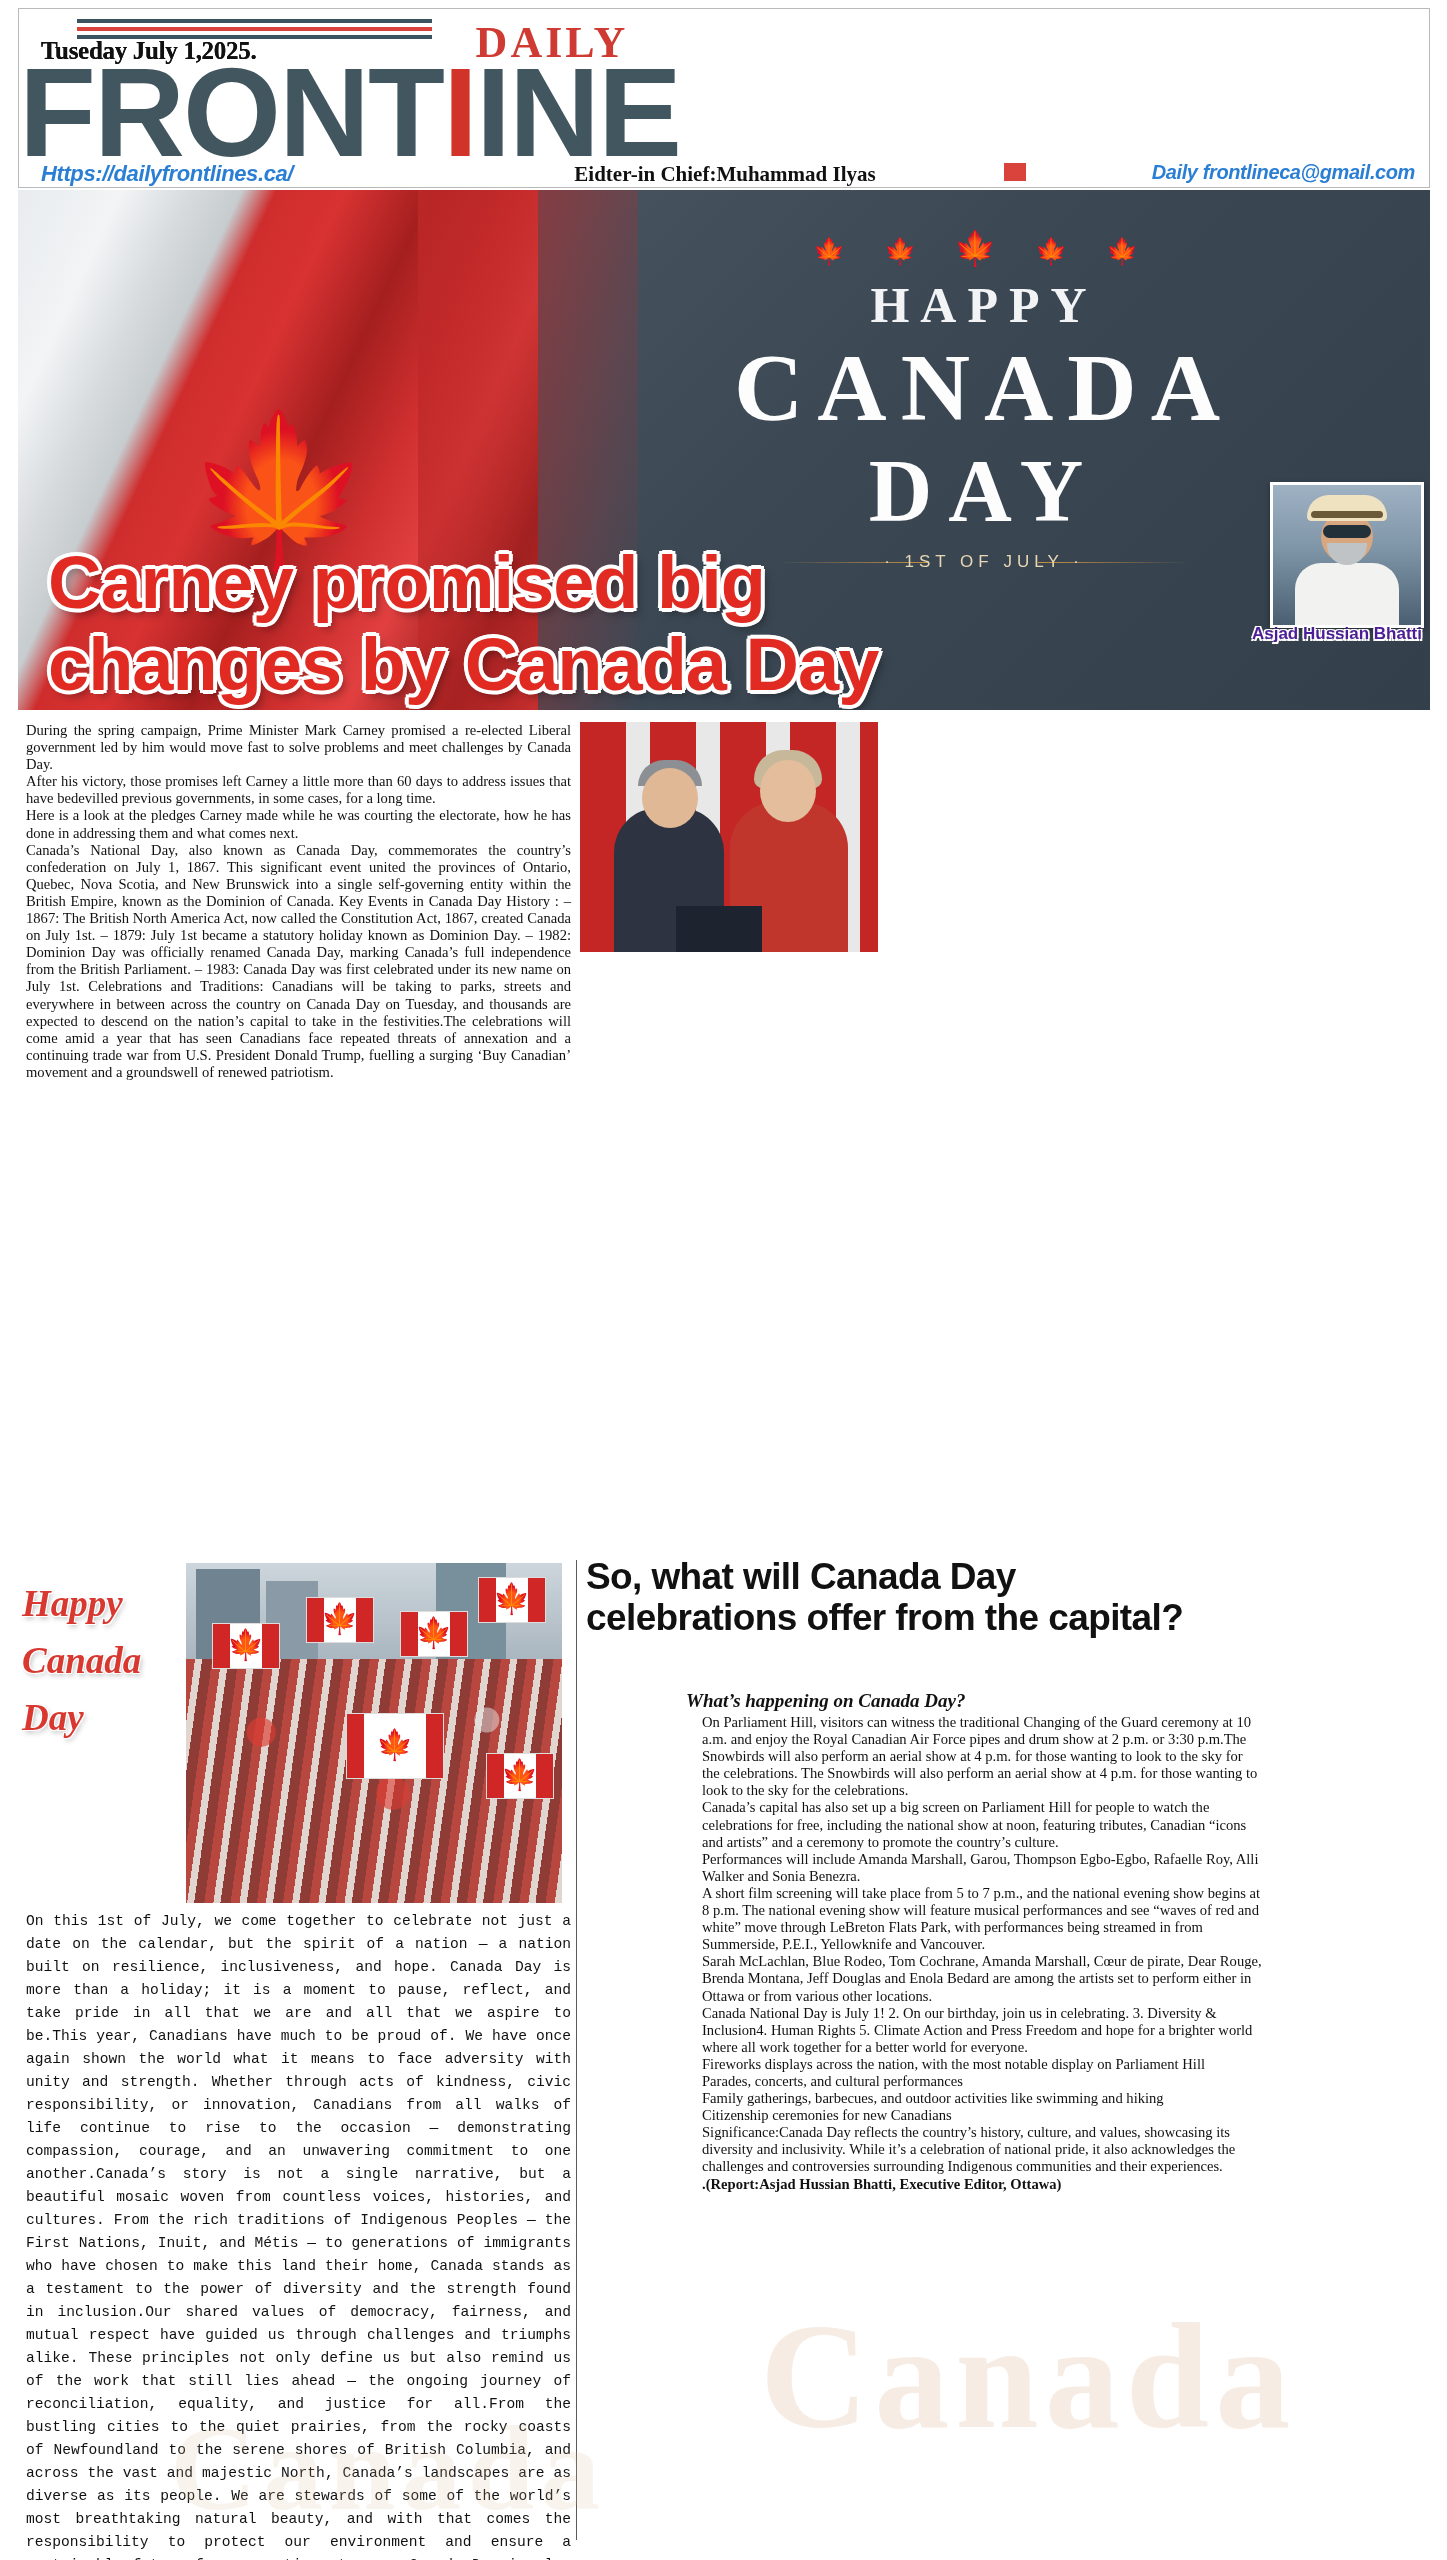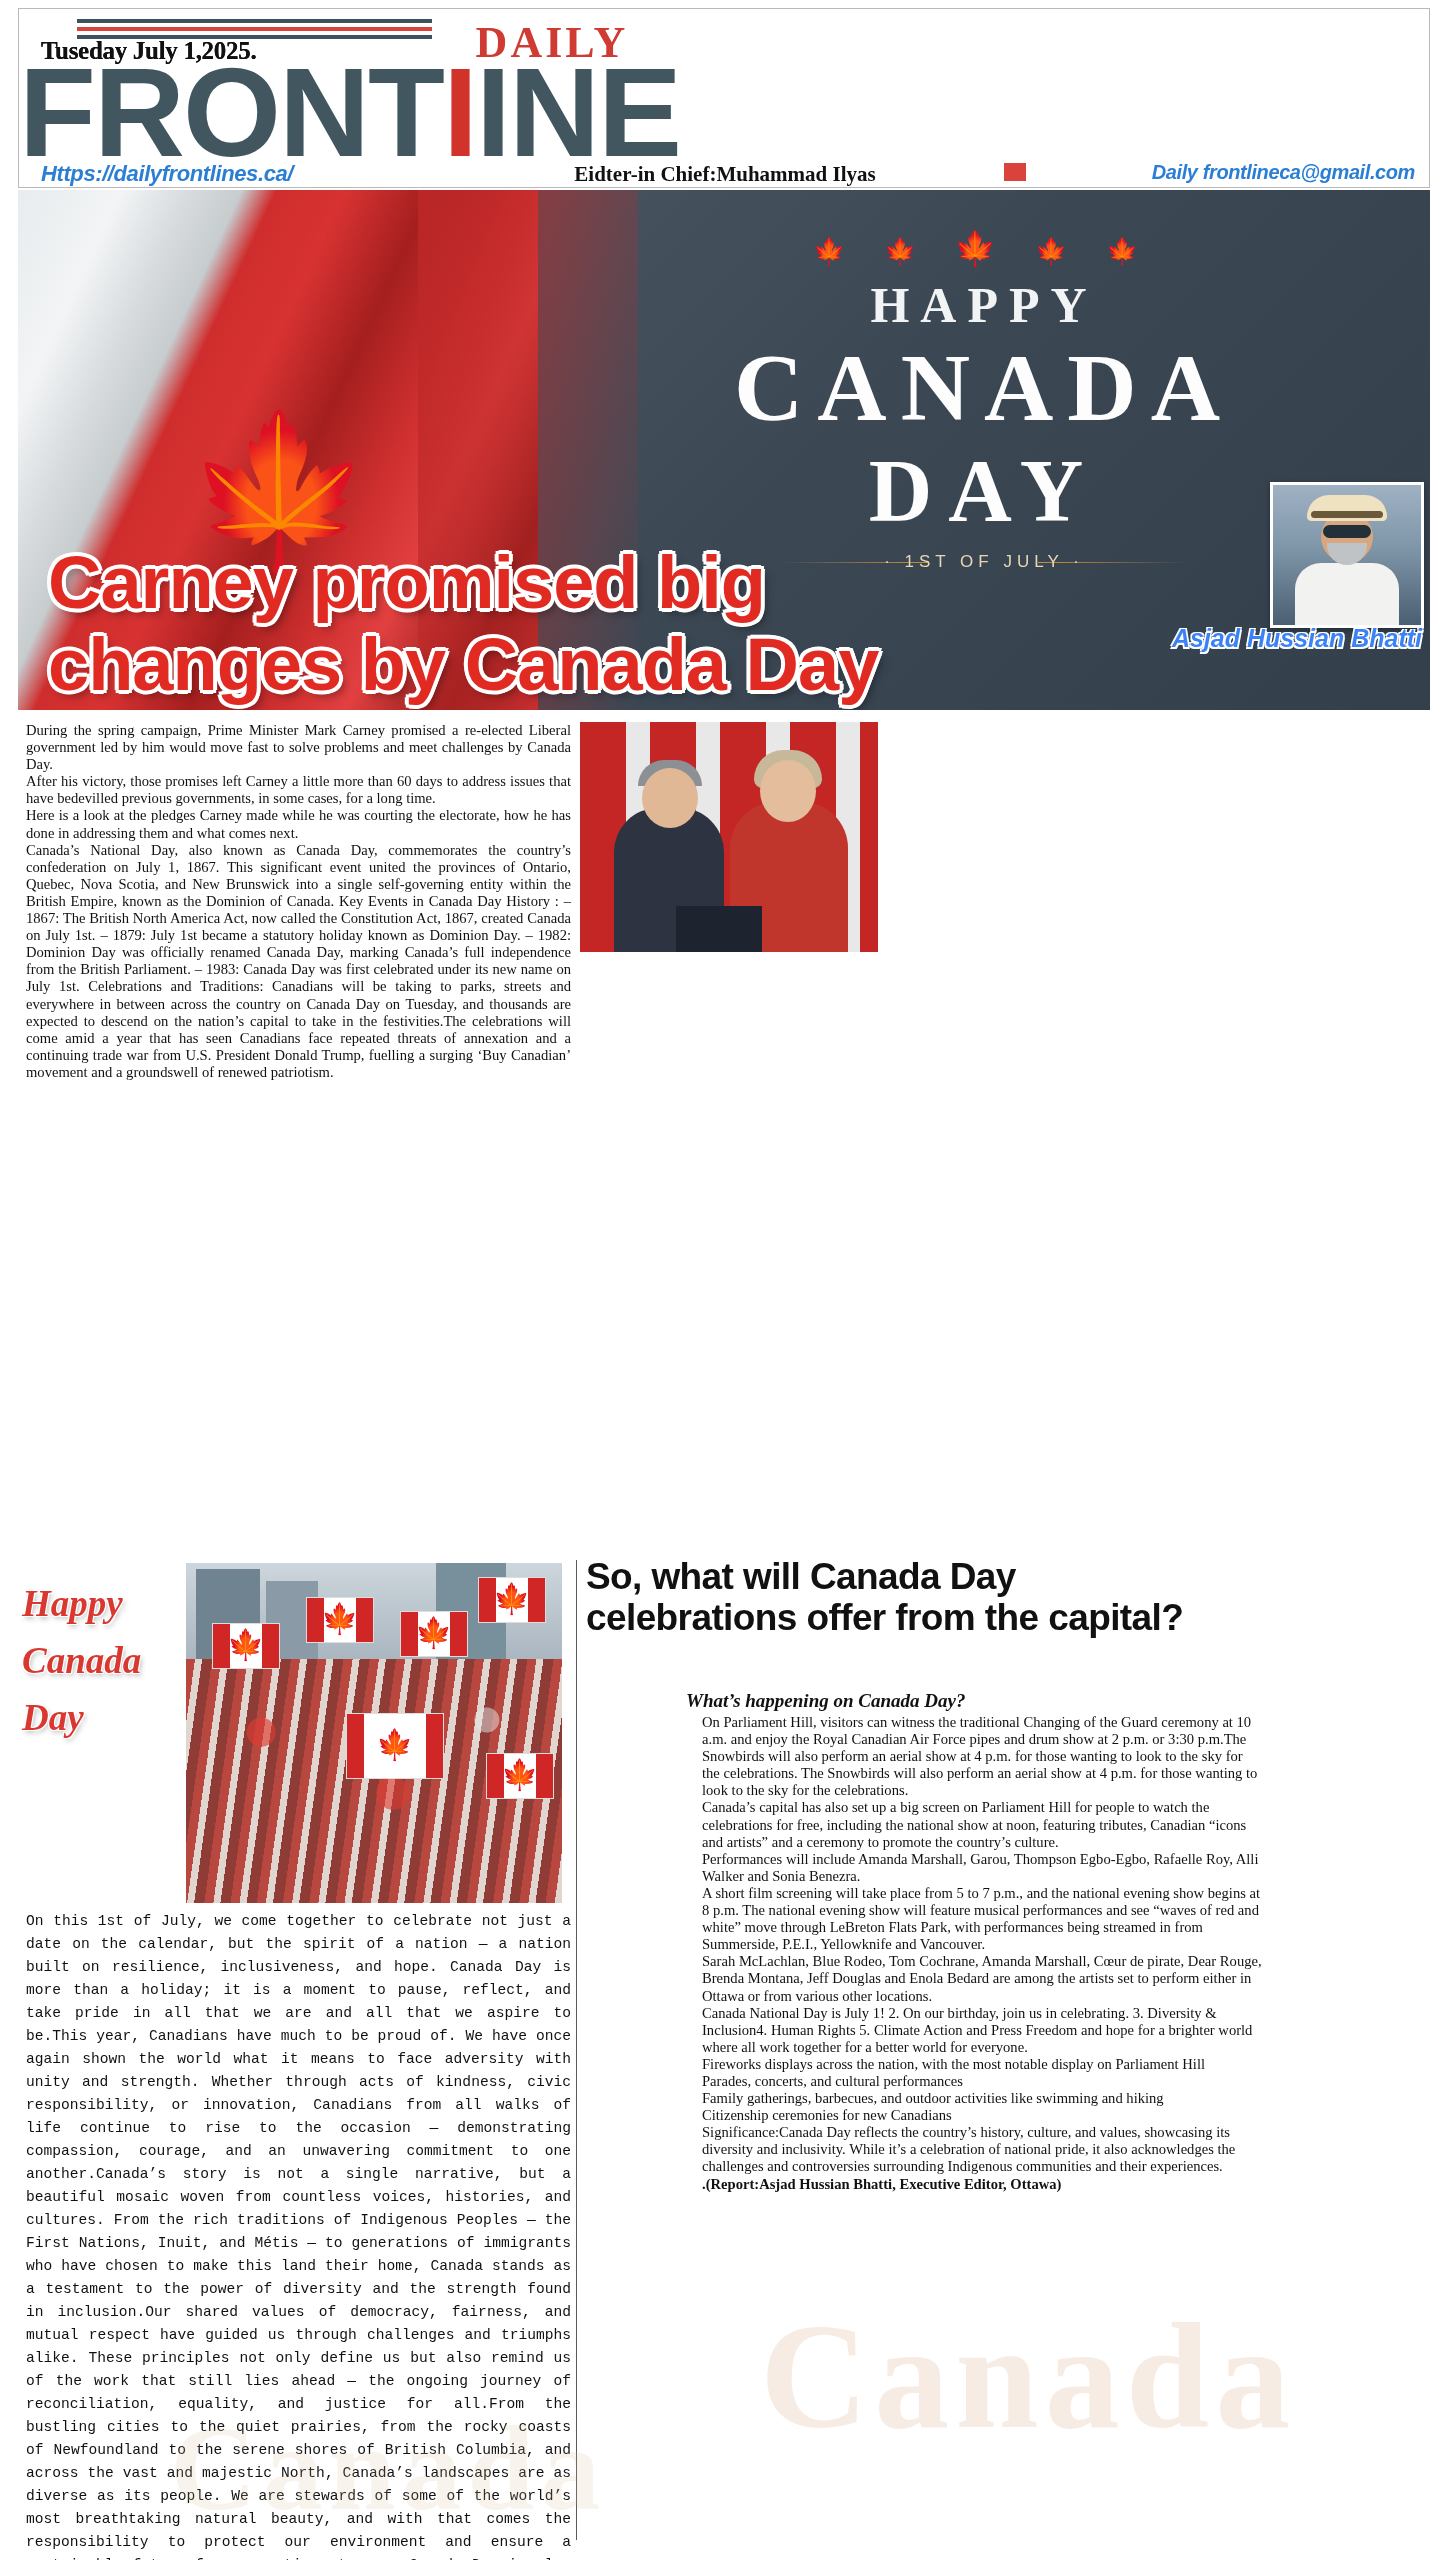--- a/index.html
+++ b/index.html
@@ -126,22 +126,22 @@
     box-shadow:0 2px 6px rgba(0,0,0,.35);
   }
   .inset .hat{position:absolute;left:34px;top:10px;width:80px;height:26px;background:#efe2c0;border-radius:40px 40px 8px 8px;}
   .inset .hatband{position:absolute;left:38px;top:26px;width:72px;height:7px;background:#6b5a3a;border-radius:4px;}
   .inset .face{position:absolute;left:48px;top:26px;width:52px;height:52px;background:#d8a77f;border-radius:50%;}
   .inset .glass{position:absolute;left:50px;top:40px;width:48px;height:13px;background:#22303a;border-radius:7px;}
   .inset .beard{position:absolute;left:54px;top:58px;width:40px;height:22px;background:#bfc3c6;border-radius:0 0 20px 20px;}
   .inset .shirt{position:absolute;left:22px;top:78px;width:104px;height:62px;background:#f2f2f0;border-radius:26px 26px 0 0;}
   .caption-name{
     position:absolute;right:8px;top:434px;
-    font-family:"Liberation Sans",sans-serif;font-weight:bold;font-style:italic;
-    font-size:25px;color:#3b82f6;
+    font-family:"Liberation Sans",sans-serif;font-weight:bold;
+    font-size:17px;color:#4c1d95;
     text-shadow:-1.5px -1.5px 0 #fff,1.5px -1.5px 0 #fff,-1.5px 1.5px 0 #fff,1.5px 1.5px 0 #fff;
   }
 
   
   .mainhead{
     position:absolute;left:30px;top:352px;width:1000px;
     font-family:"Liberation Sans",sans-serif;font-weight:bold;
     font-size:74px;line-height:82px;letter-spacing:-1px;
     color:#e12b22;
     text-shadow:

